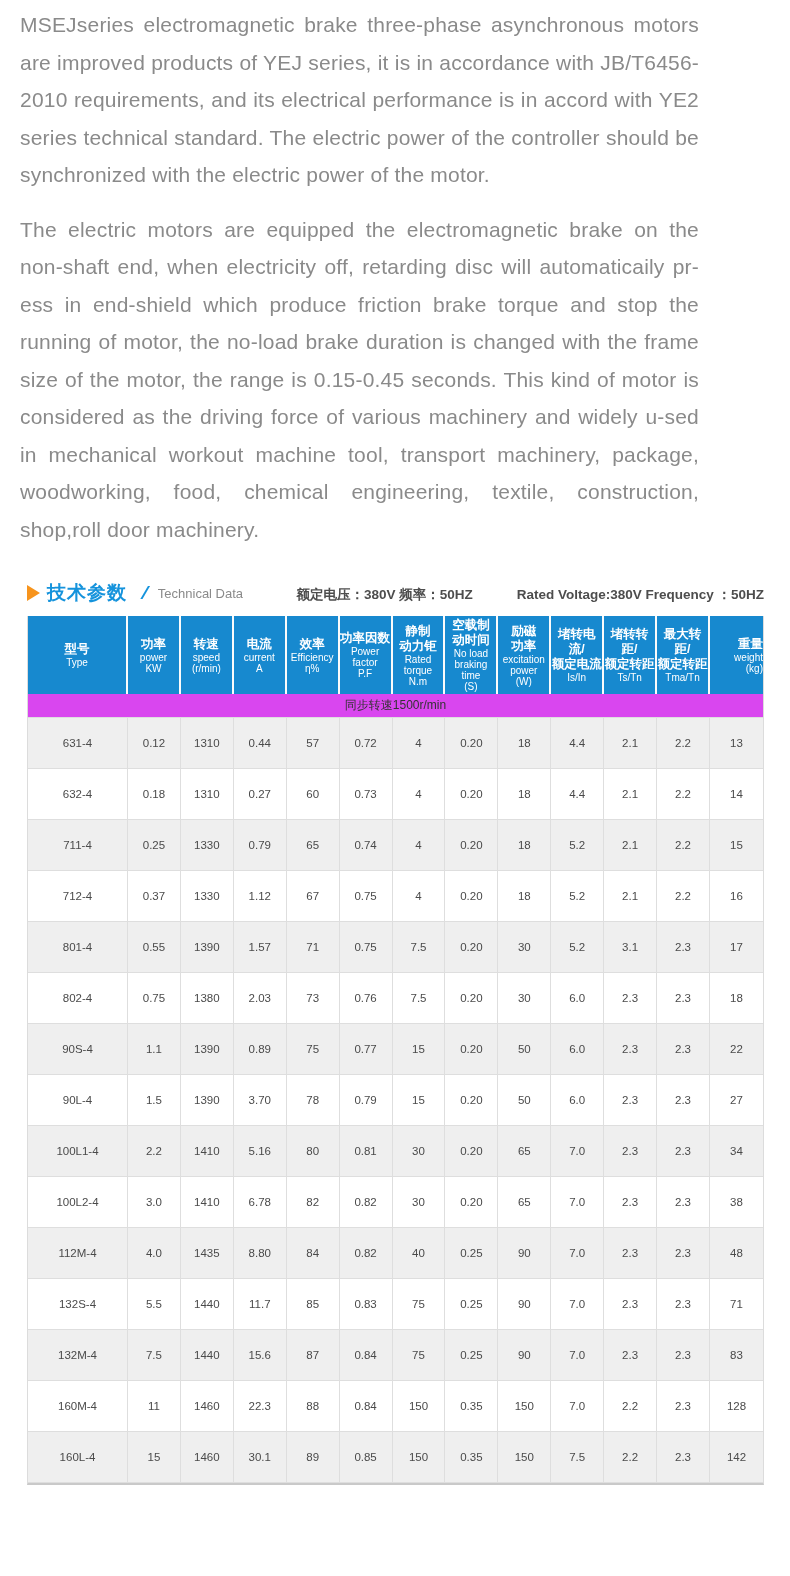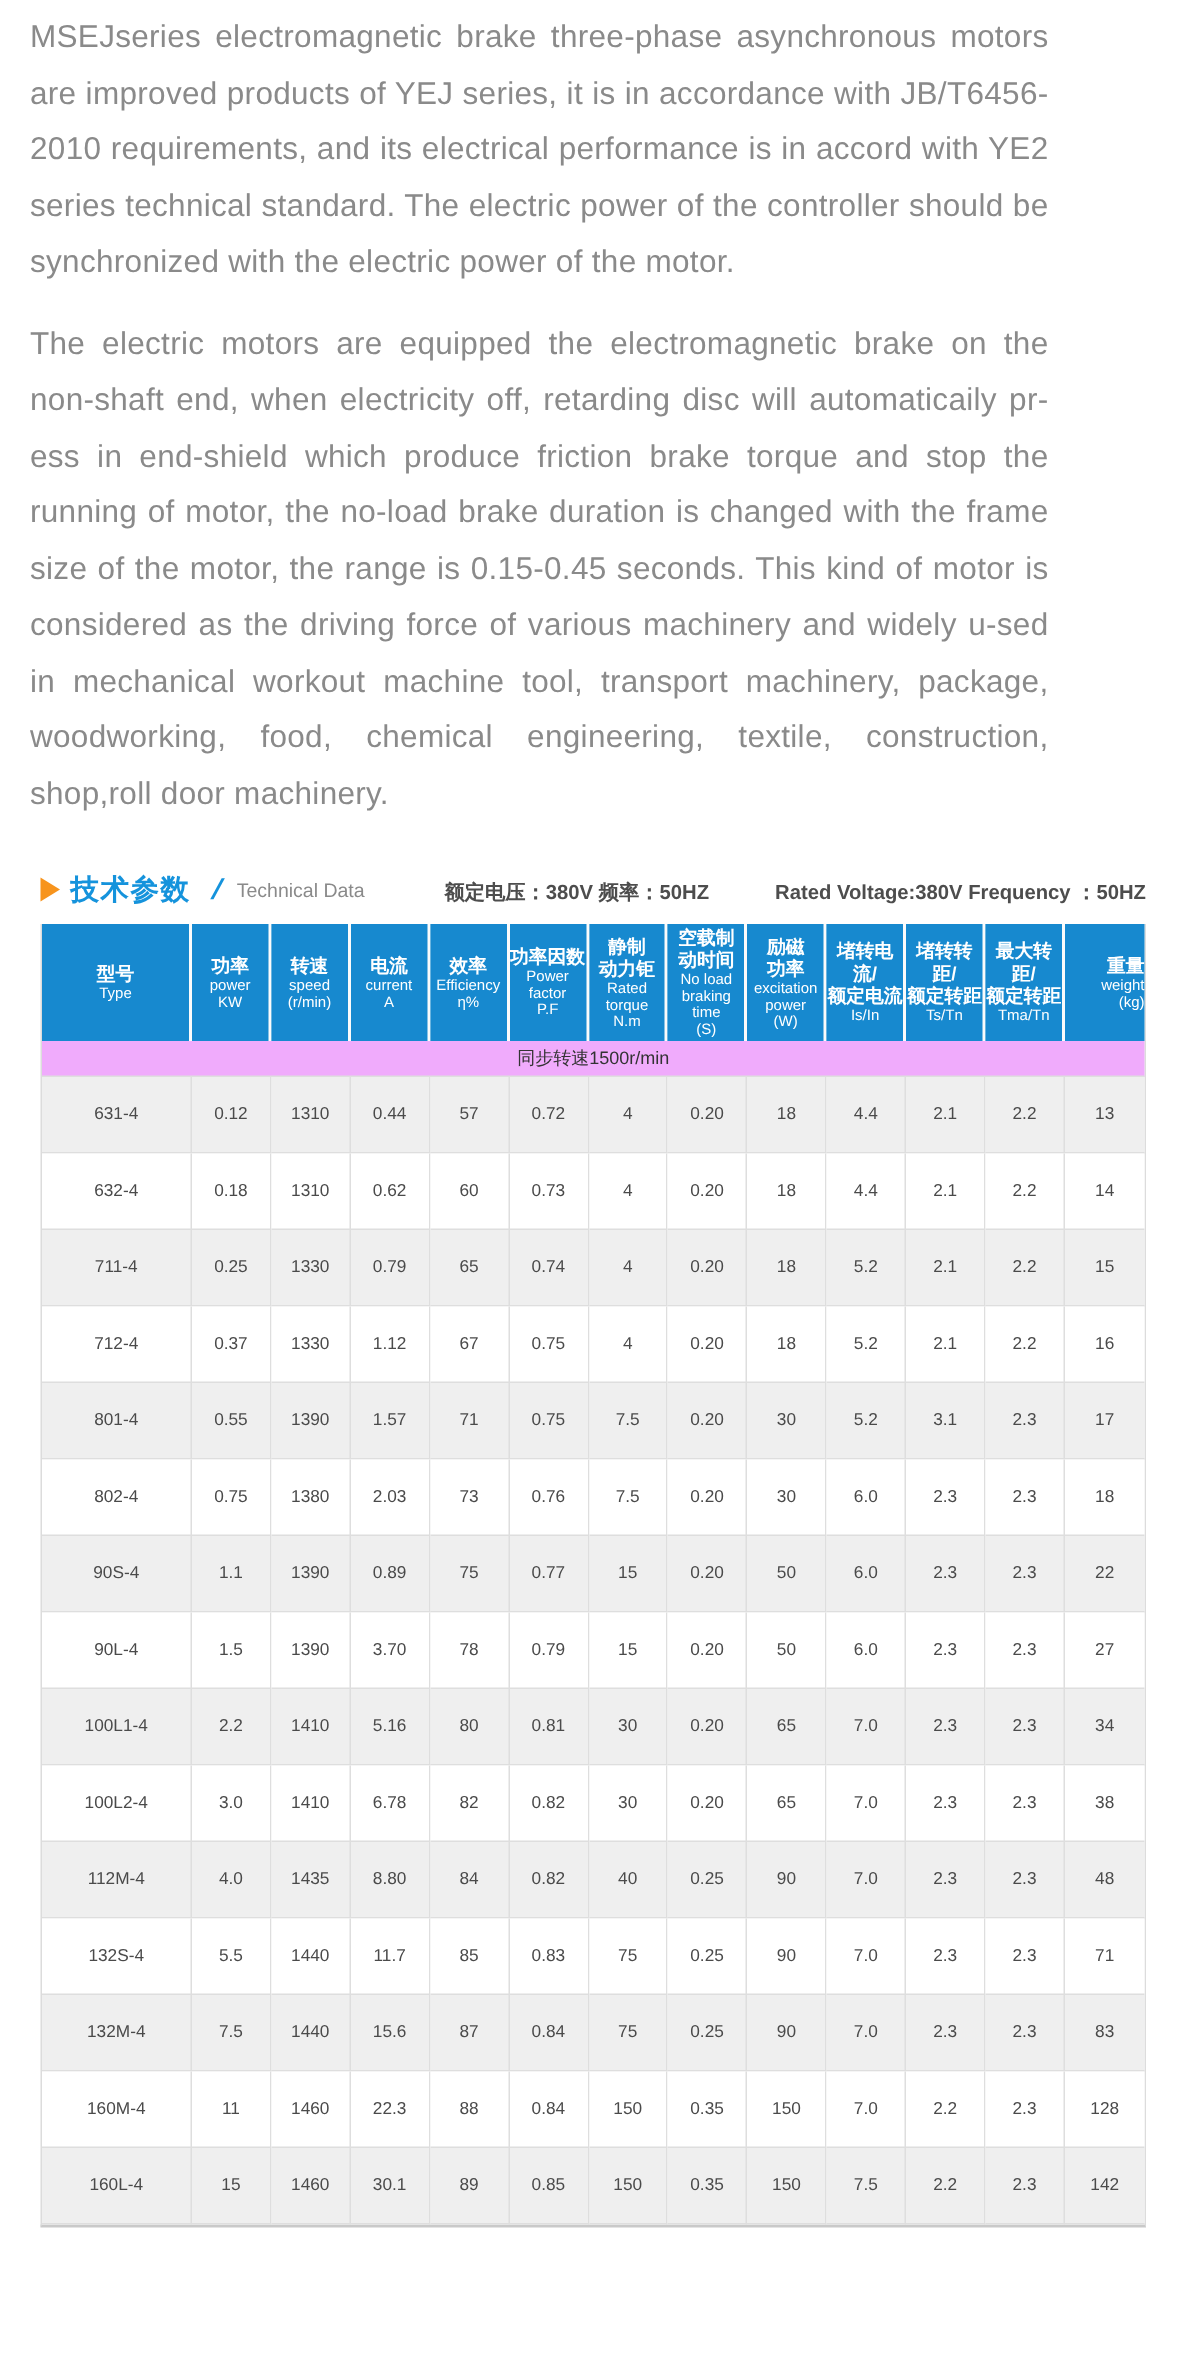--- a/index.html
+++ b/index.html
@@ -90,21 +90,21 @@
     text-align: center;
     vertical-align: middle;
     color: #4a4a4a;
     font-size: 11.5px;
     border-right: 1px solid #dedede;
     border-bottom: 1px solid #dedede;
   }
   td:last-child { border-right: none; }
   tr.group-row td {
     height: 24px;
-    background: #f0abfc;
+    background: #d946ef;
     color: #333333;
     font-size: 12px;
   }
   tr.data-row td { height: 51px; background: #ffffff; }
   tr.data-row.alt td { background: #efefef; }
 </style>
 </head>
 <body>
 
 <div class="page">
@@ -232,21 +232,21 @@
             <td>18</td>
             <td>4.4</td>
             <td>2.1</td>
             <td>2.2</td>
             <td>13</td>
           </tr>
           <tr class="data-row">
             <td>632-4</td>
             <td>0.18</td>
             <td>1310</td>
-            <td>0.62</td>
+            <td>0.27</td>
             <td>60</td>
             <td>0.73</td>
             <td>4</td>
             <td>0.20</td>
             <td>18</td>
             <td>4.4</td>
             <td>2.1</td>
             <td>2.2</td>
             <td>14</td>
           </tr>

